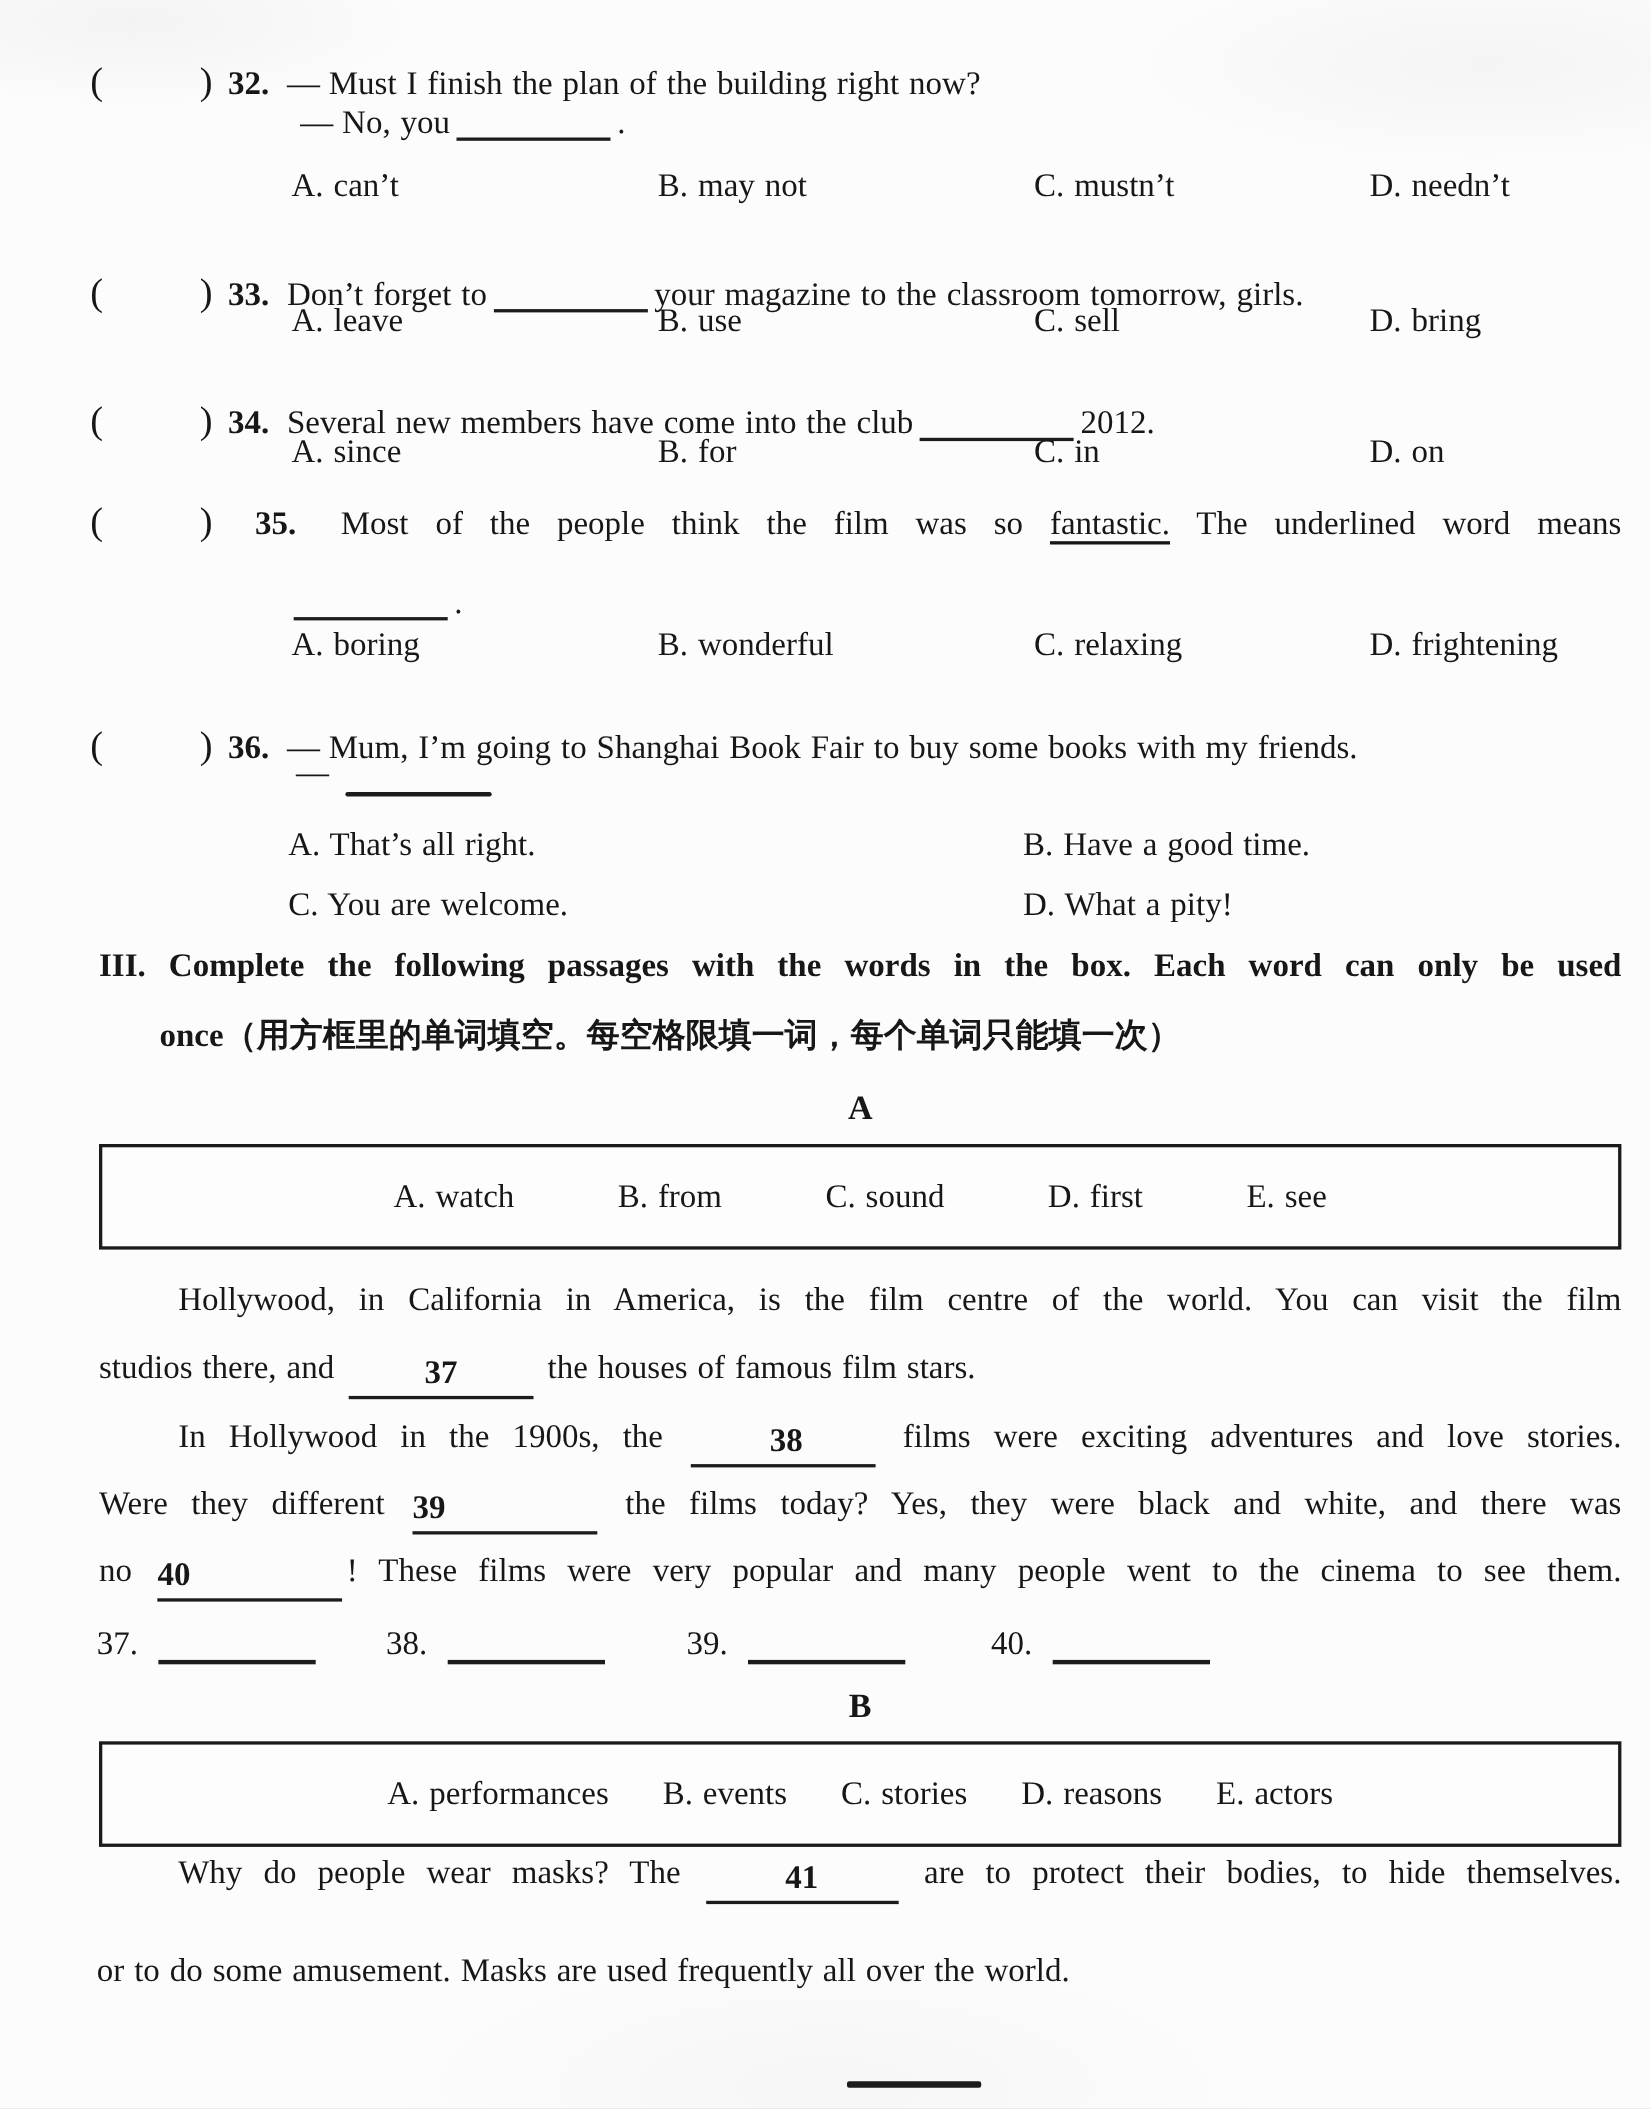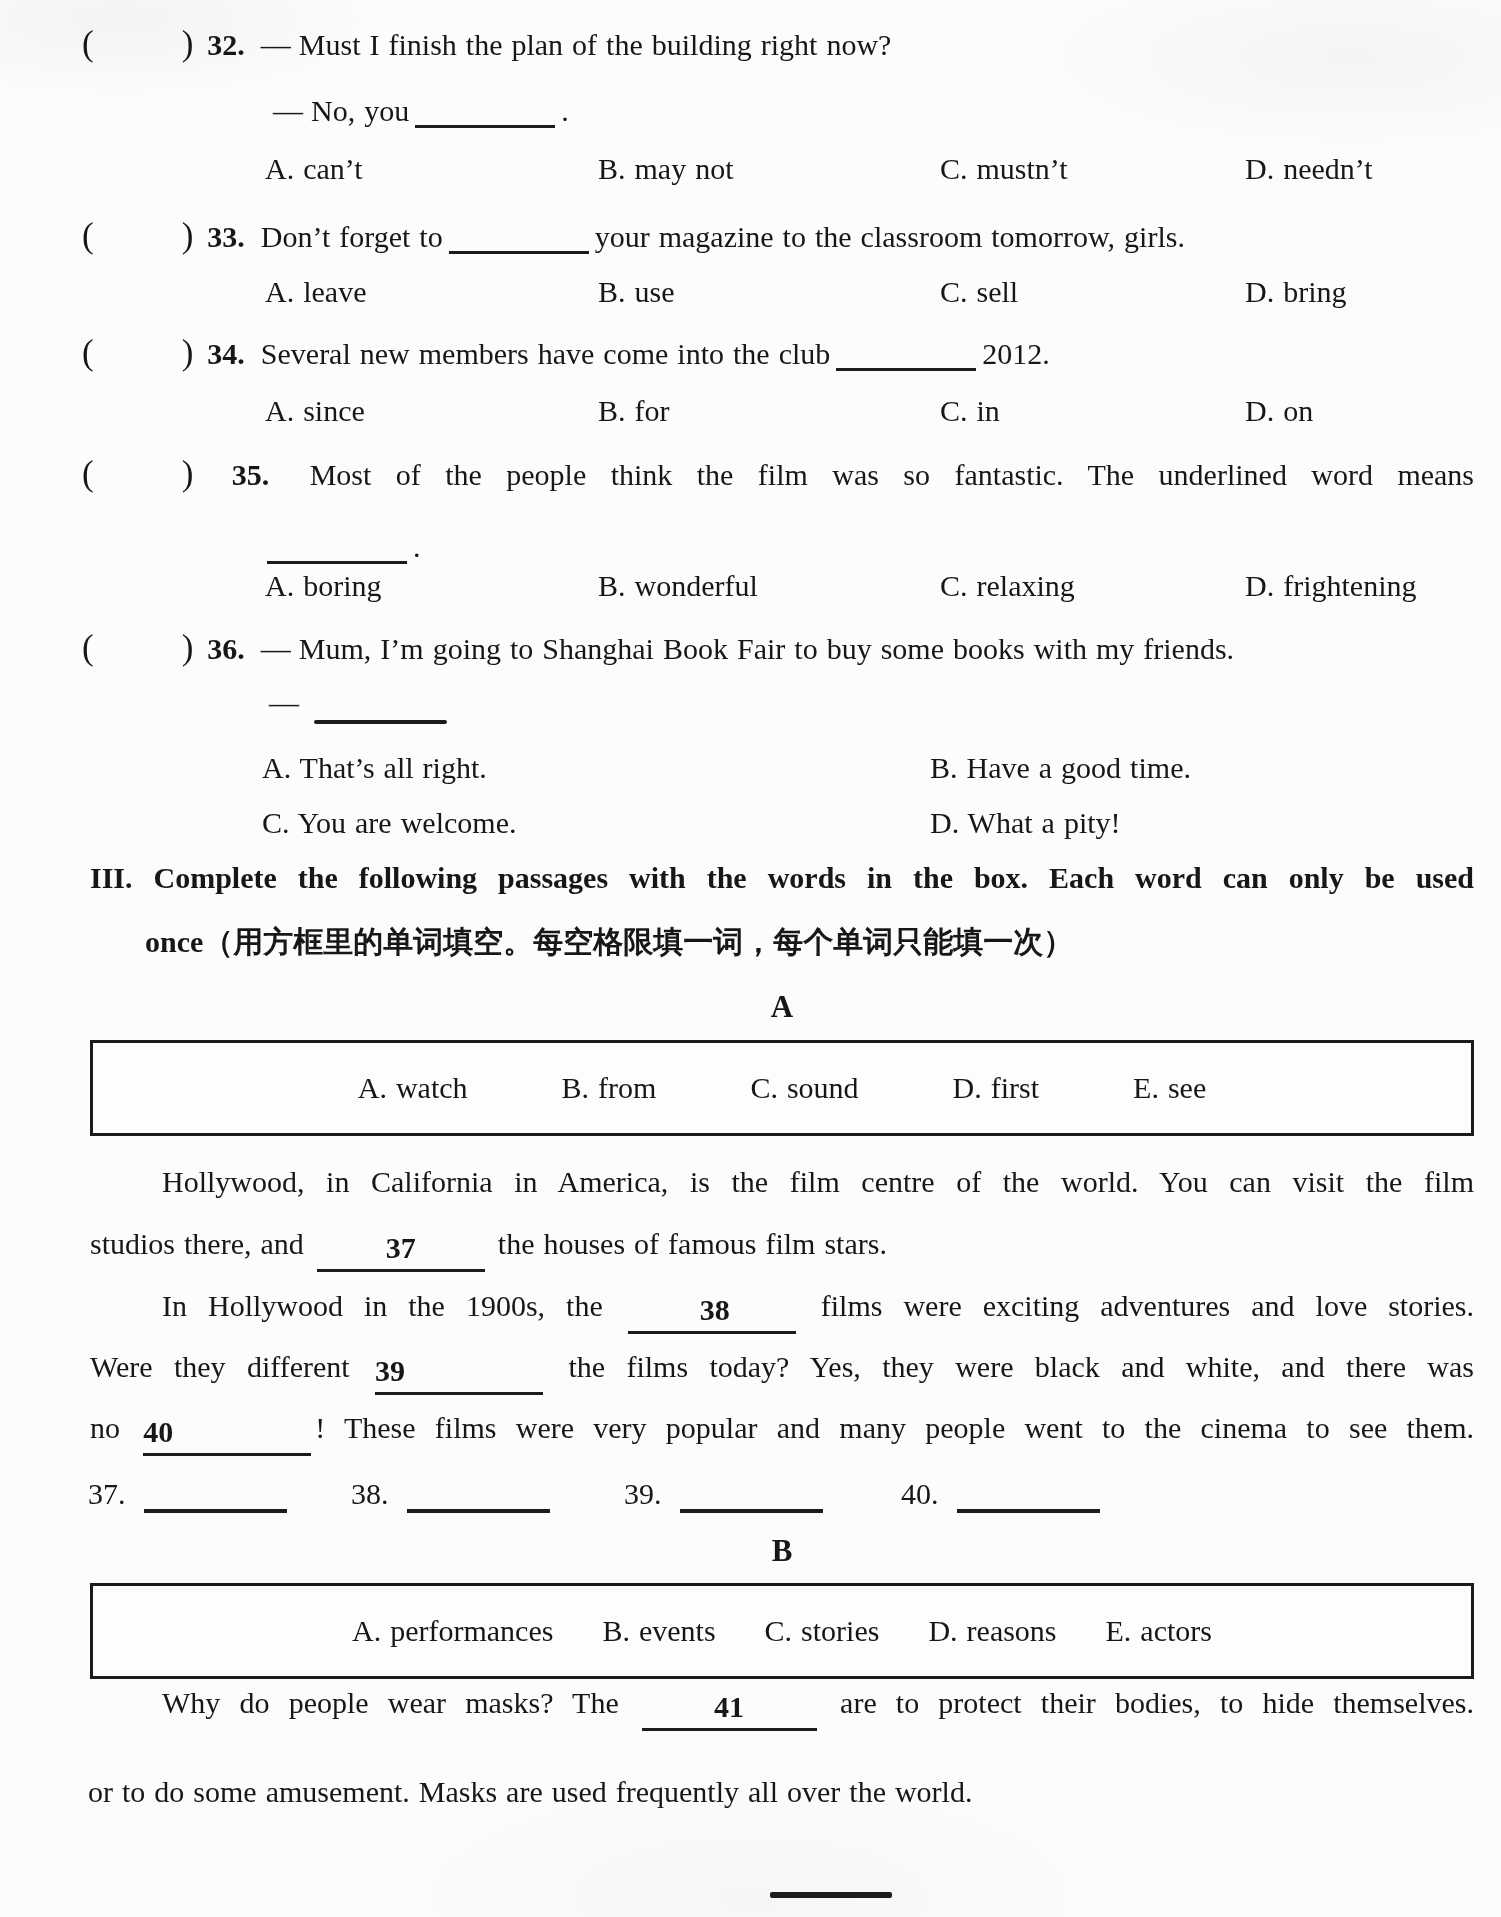--- a/index.html
+++ b/index.html
@@ -12,32 +12,32 @@
       radial-gradient(ellipse 400px 120px at 8% 1%, rgba(0,0,0,0.035), transparent 70%),
       radial-gradient(ellipse 500px 140px at 90% 3%, rgba(0,0,0,0.03), transparent 70%),
       radial-gradient(ellipse 600px 200px at 50% 99%, rgba(0,0,0,0.025), transparent 70%);
     font-family:"Liberation Serif","DejaVu Serif",serif;
     font-size:30px;line-height:1.25;
     color:#171717;
     word-spacing:1.5px;
     overflow:hidden;
   }
   .row{position:absolute;left:0;width:1501px;white-space:nowrap;}
-  .qline{padding-left:82px;box-sizing:border-box;}
+  .qline{padding-left:82px;box-sizing:border-box;margin-top:30px;}
   .jline{position:absolute;left:82px;width:1392px;text-align:justify;text-align-last:justify;}
   .para{position:absolute;left:90px;width:1384px;}
   .jst{text-align:justify;text-align-last:justify;}
   .ind{text-indent:72px;}
   .pg{font-size:35px;}
   .paren-gap{display:inline-block;width:88px;}
   .qnum{font-weight:700;margin-left:14px;margin-right:16px;}
   .dash{margin-right:8px;}
   .blank{display:inline-block;width:140px;border-bottom:3px solid #1c1c1c;height:1em;position:relative;top:7px;margin:0 6px;}
   .nblank{display:inline-block;min-width:168px;border-bottom:3px solid #1c1c1c;text-align:center;font-weight:700;position:relative;top:4px;padding-bottom:2px;margin:0 4px;}
-  .uword{text-underline-offset:7px;text-decoration-thickness:2.5px;}
+  .uword{text-decoration:underline;text-underline-offset:7px;text-decoration-thickness:2.5px;}
   .opts{height:44px;}
   .opt{position:absolute;top:0;white-space:nowrap;}
   .o1{left:265px}.o2{left:598px}.o3{left:940px}.o4{left:1245px}
   .oA{left:262px}.oB{left:930px}
   .bold{font-weight:700;}
   .part-label{position:absolute;left:90px;width:1384px;text-align:center;font-weight:700;font-size:31px;}
   .wordbox{position:absolute;left:90px;width:1384px;box-sizing:border-box;border:3px solid #1b1b1b;display:flex;justify-content:center;align-items:center;background:#fdfdfd;}
   .boxa{top:1040px;height:96px;gap:94px;}
   .boxb{top:1583px;height:96px;gap:49px;}
   .wordbox span{white-space:nowrap;}

